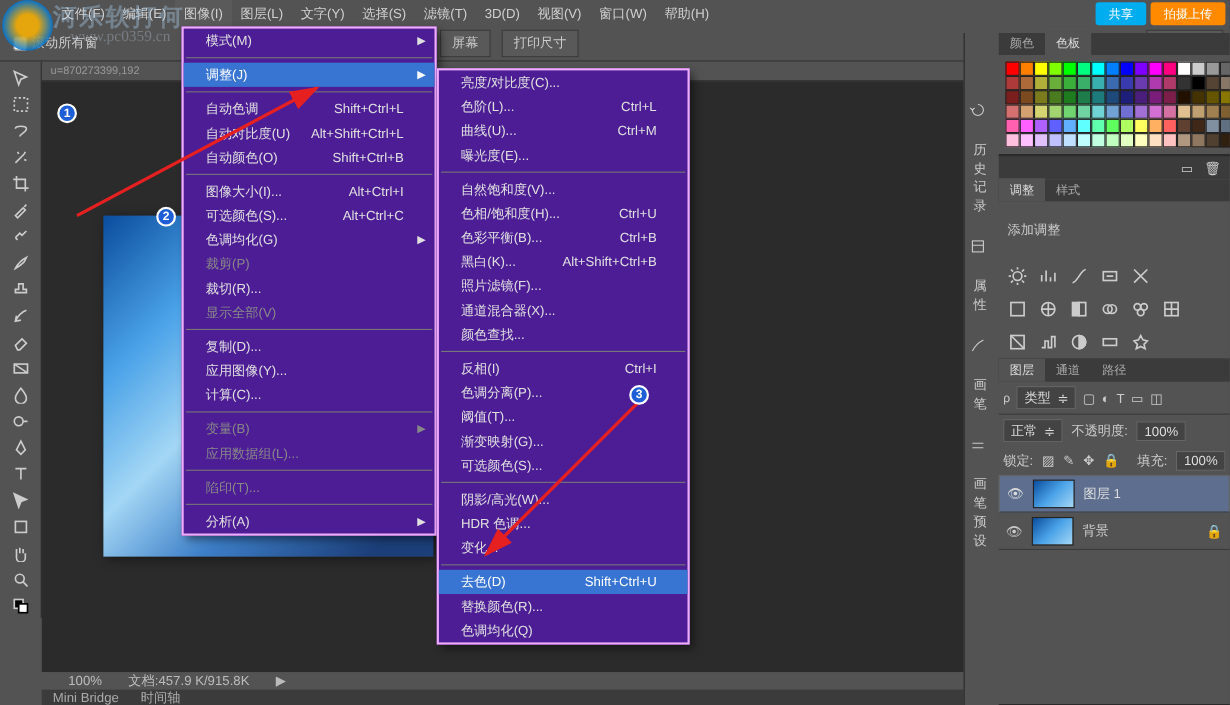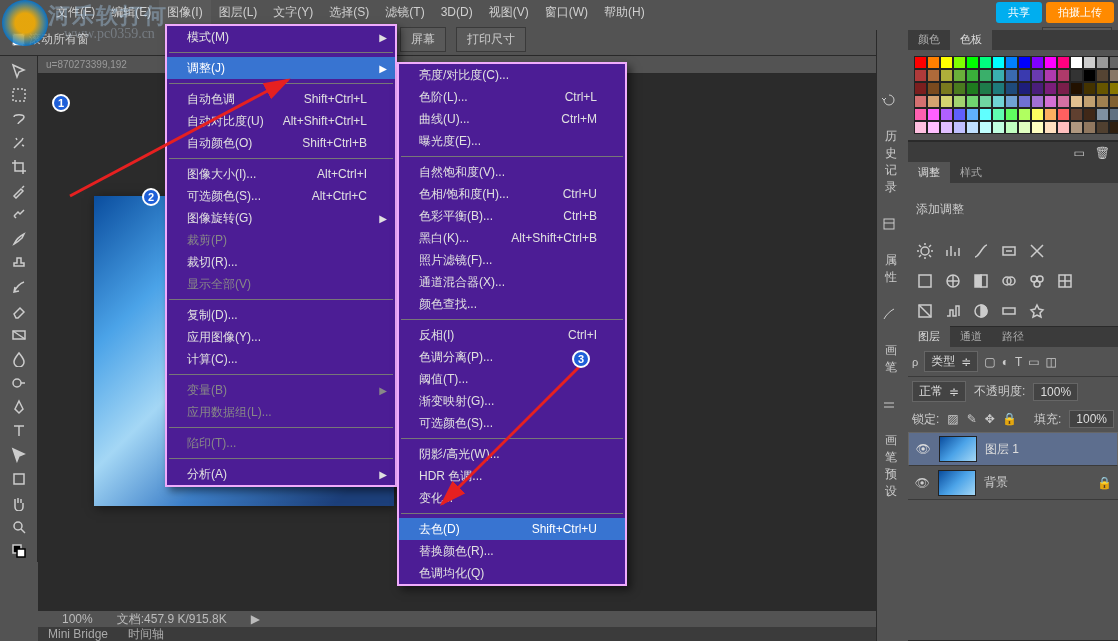--- a/index.html
+++ b/index.html
@@ -263,21 +263,21 @@
   <div class="sep"></div>
   <div class="row">
       <span>图像大小(I)...</span>
       <span>Alt+Ctrl+I</span>
     </div>
   <div class="row">
       <span>可选颜色(S)...</span>
       <span>Alt+Ctrl+C</span>
     </div>
   <div class="row">
-      <span>图像旋转(G)</span>
+      <span>色调均化(G)</span>
       <span class="arr">▶</span>
     </div>
   <div class="row dis">
       <span>裁剪(P)</span>
     </div>
   <div class="row">
       <span>裁切(R)...</span>
     </div>
   <div class="row dis">
       <span>显示全部(V)</span>

